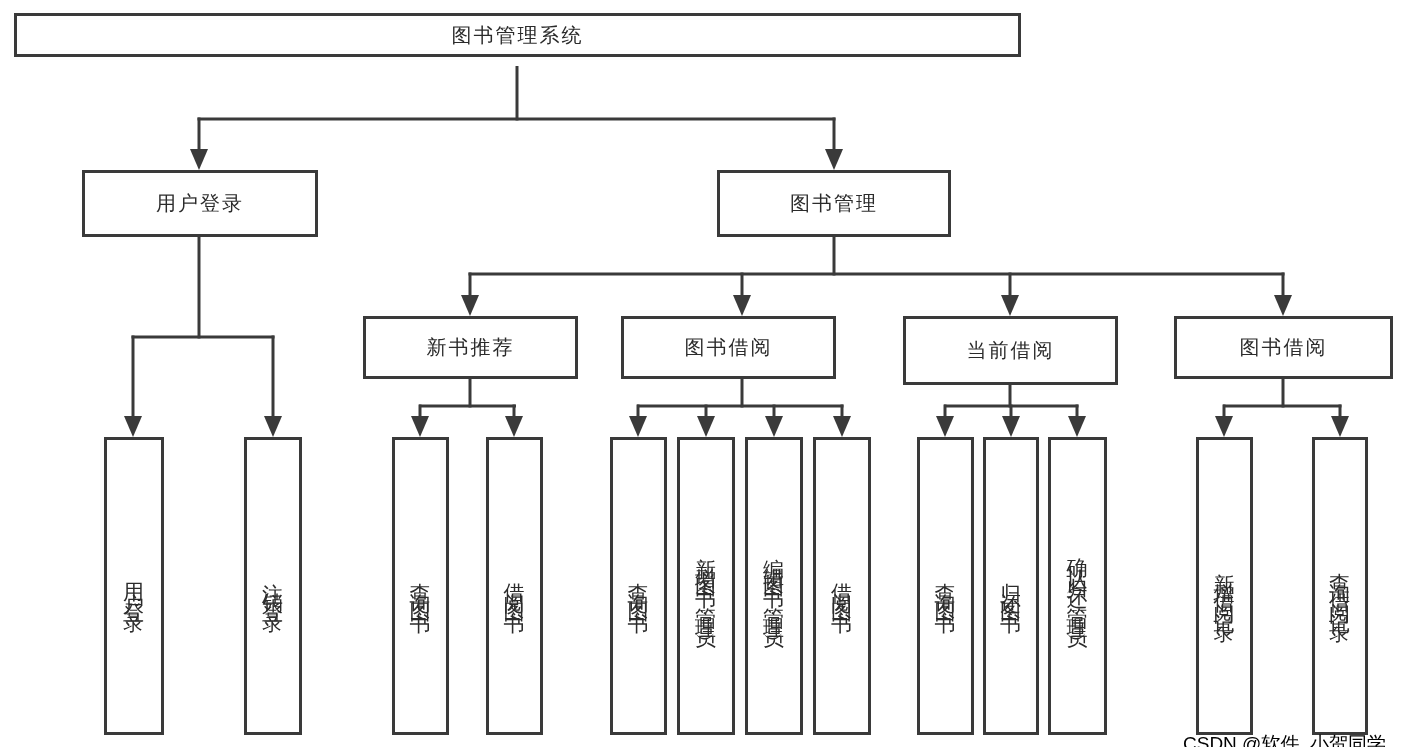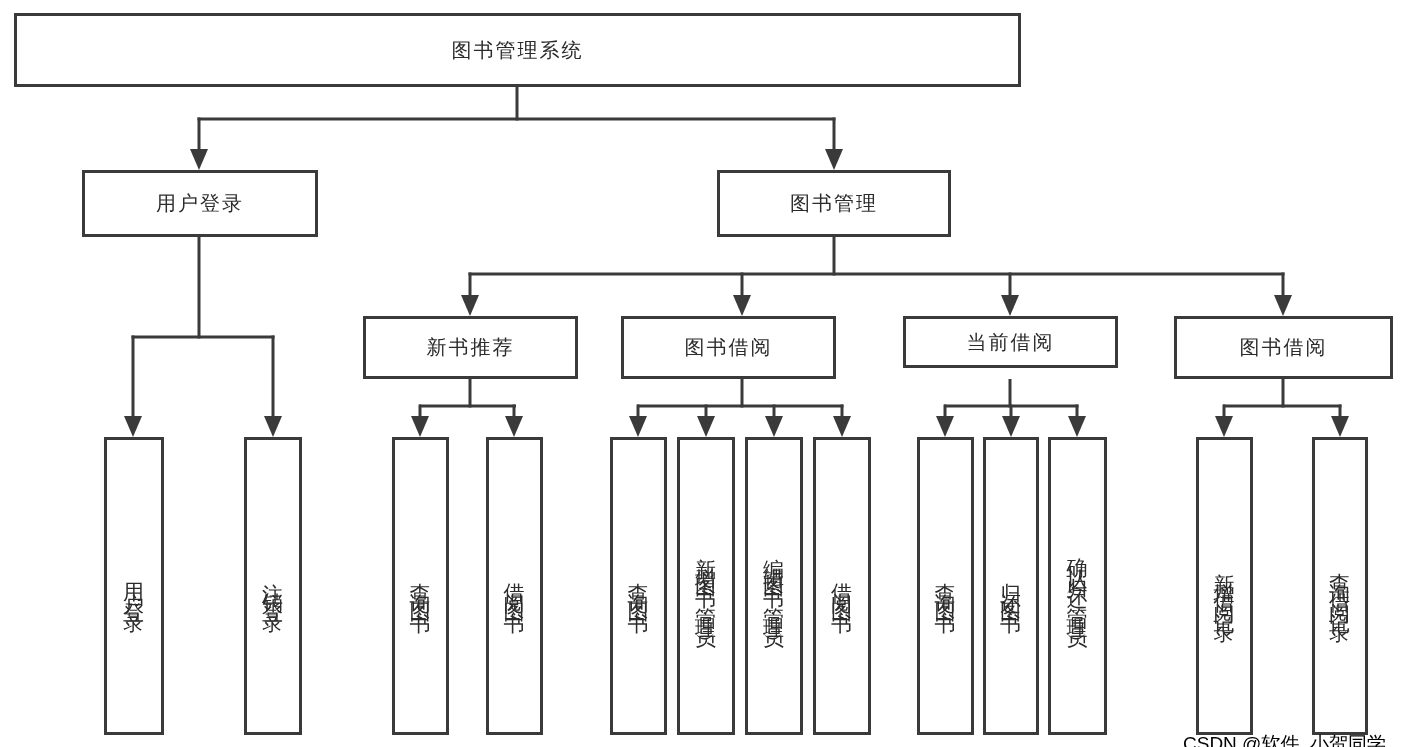--- a/index.html
+++ b/index.html
@@ -111,38 +111,38 @@
       <polygon points="765,416 783,416 774,437"></polygon>
       <polygon points="833,416 851,416 842,437"></polygon>
       <polygon points="936,416 954,416 945,437"></polygon>
       <polygon points="1002,416 1020,416 1011,437"></polygon>
       <polygon points="1068,416 1086,416 1077,437"></polygon>
       <polygon points="1215,416 1233,416 1224,437"></polygon>
       <polygon points="1331,416 1349,416 1340,437"></polygon>
     </g>
   </svg>
 
-  <div class="node" style="left:14px;top:13px;width:1007px;height:74px">
+  <div class="node" style="left:14px;top:13px;width:1007px;height:44px">
     <span class="hlabel">图书管理系统</span>
   </div>
 
   <div class="node" style="left:82px;top:170px;width:236px;height:67px">
     <span class="hlabel">用户登录</span>
   </div>
   <div class="node" style="left:363px;top:316px;width:215px;height:63px">
     <span class="hlabel">新书推荐</span>
   </div>
 
   <div class="node" style="left:717px;top:170px;width:234px;height:67px">
     <span class="hlabel">图书管理</span>
   </div>
   <div class="node" style="left:621px;top:316px;width:215px;height:63px">
     <span class="hlabel">图书借阅</span>
   </div>
-  <div class="node" style="left:903px;top:316px;width:215px;height:52px">
+  <div class="node" style="left:903px;top:316px;width:215px;height:69px">
     <span class="hlabel">当前借阅</span>
   </div>
   <div class="node" style="left:1174px;top:316px;width:219px;height:63px">
     <span class="hlabel">图书借阅</span>
   </div>
 
   <div class="leaf" style="left:104px;top:437px;width:60px;height:298px">
     <span class="vlabel">用户登录</span>
   </div>
   <div class="leaf" style="left:244px;top:437px;width:58px;height:298px">

